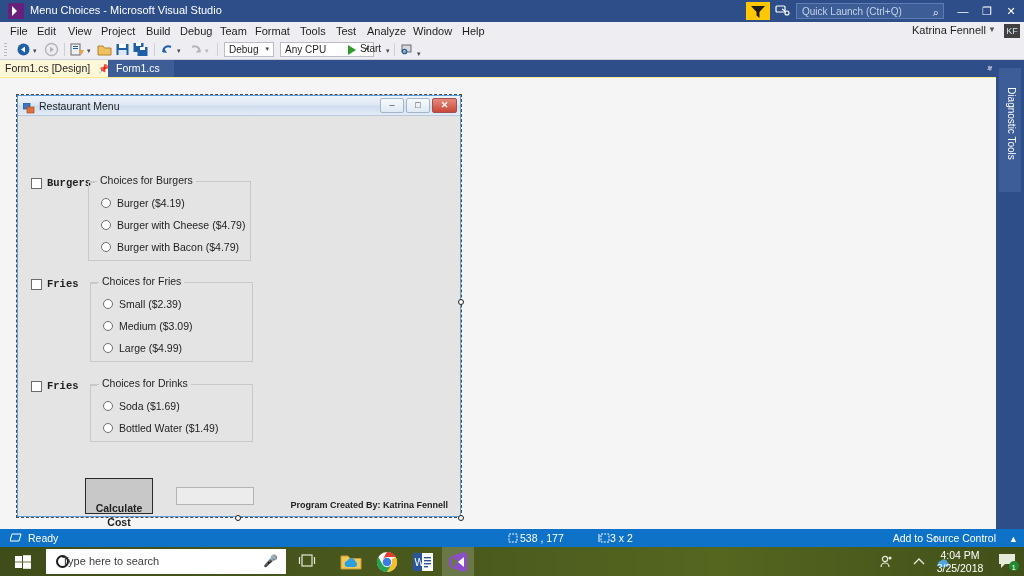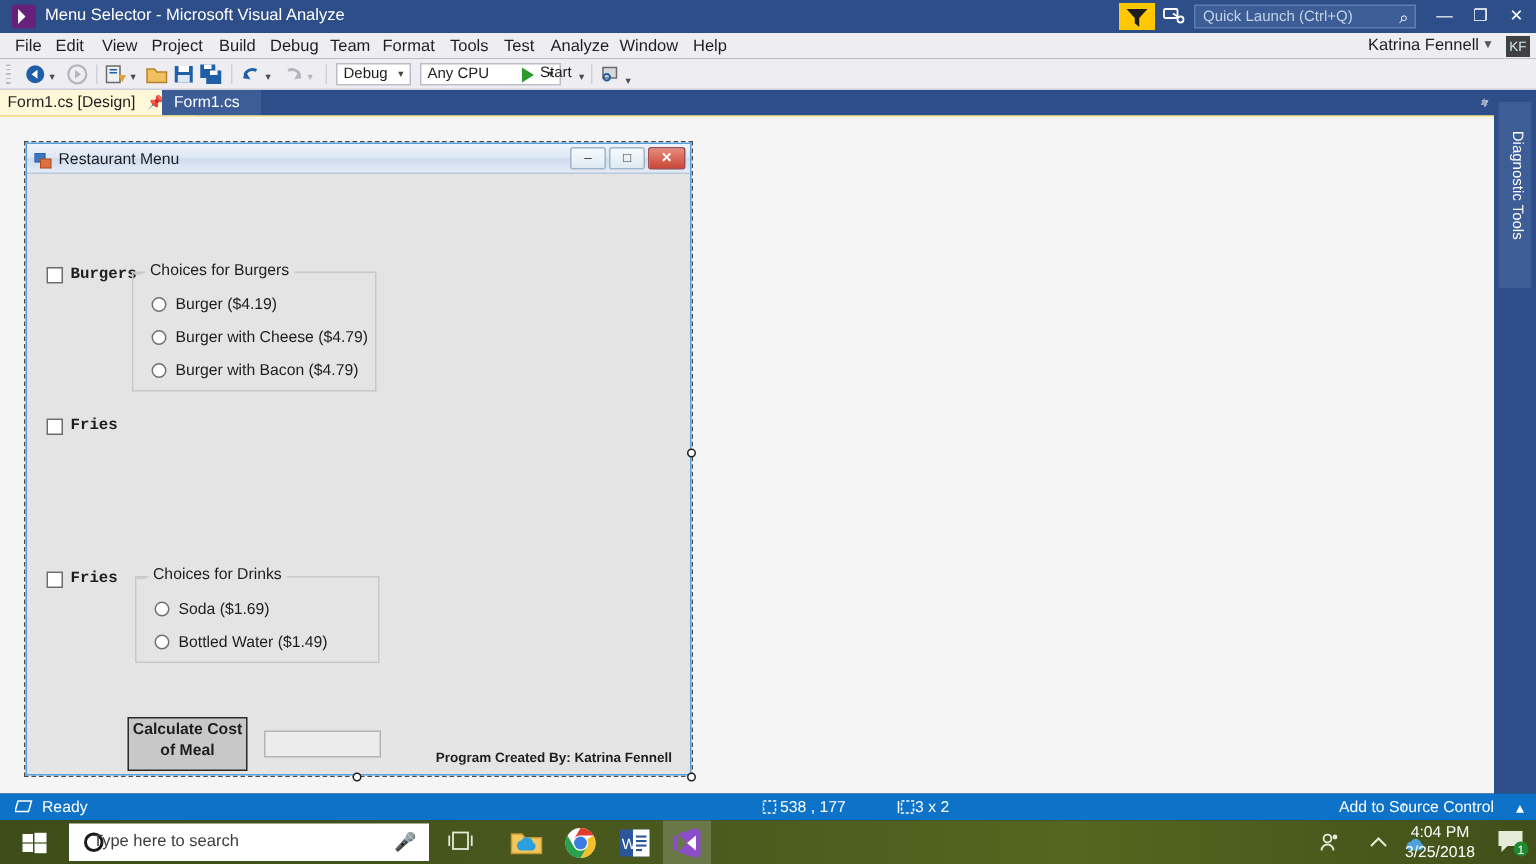--- a/index.html
+++ b/index.html
@@ -230,24 +230,24 @@
   .radio-dot{
     position:absolute; left:0; top:1px; width:10px; height:10px;
     border:1px solid #707070; border-radius:50%; background:#ffffff;
   }
   .radio-text{
     position:absolute; left:16px; top:0; font-size:10.5px; color:#1e1e1e;
     white-space:nowrap;
   }
 
   .calcbtn{
-    position:absolute; left:67px; top:362px; width:80px; height:36px;
+    position:absolute; left:67px; top:362px; width:68px; height:36px;
     background:#c8c8c8; border:1px solid #2a2a2a;
     font-size:10.5px; font-weight:bold; color:#1e1e1e;
-    text-align:center; line-height:14px; padding-top:0;
+    text-align:center; line-height:14px; padding-top:22px;
   }
   .resultbox{
     position:absolute; left:158px; top:371px; width:78px; height:18px;
     background:#ececec; border:1px solid #b4b4b4;
   }
   .credit{
     position:absolute; right:12px; bottom:6px; font-size:9px;
     font-weight:bold; color:#1e1e1e; white-space:nowrap;
   }
 
@@ -300,21 +300,21 @@
     text-align:center; color:#ffffff; font-size:10.5px; line-height:13px;
   }
 </style>
 </head>
 <body>
 
 <div id="app">
 
   <div class="vs-titlebar">
     <div class="vs-logo"></div>
-    <div class="vs-title">Menu Selector - Microsoft Visual Analyze</div>
+    <div class="vs-title">Menu Choices - Microsoft Visual Studio</div>
 
     <div class="qlaunch-filter">
       <svg width="14" height="12" viewBox="0 0 14 12">
           <polygon points="0,0 14,0 8.5,6 8.5,12 5.5,9.5 5.5,6" fill="#1e1e1e"></polygon>
         </svg>
     </div>
     <div class="qlaunch-feedback">
       <svg width="18" height="16" viewBox="0 0 18 16">
         <rect x="2" y="3" width="9" height="6" rx="1" fill="none" stroke="#ffffff" stroke-width="1.2"></rect>
         <circle cx="13" cy="10" r="2" fill="none" stroke="#ffffff" stroke-width="1.2"></circle>
@@ -500,20 +500,36 @@
             <span class="radio-text">Burger with Cheese ($4.79)</span>
           </div>
           <div class="radio-row" style="top:60px;">
             <span class="radio-dot"></span>
             <span class="radio-text">Burger with Bacon ($4.79)</span>
           </div>
         </div>
 
         <div class="cat-check" style="left:13px; top:163px;"></div>
         <div class="cat-label" style="left:29px; top:162px;">Fries</div>
+        <div class="gbox" style="left:72px; top:166px; width:163px; height:80px;">
+          <div class="gbox-top" style="border-top:1px solid #c8c8c8;"></div>
+          <div class="gbox-legend">Choices for Fries</div>
+          <div class="radio-row" style="top:16px;">
+            <span class="radio-dot"></span>
+            <span class="radio-text">Small ($2.39)</span>
+          </div>
+          <div class="radio-row" style="top:38px;">
+            <span class="radio-dot"></span>
+            <span class="radio-text">Medium ($3.09)</span>
+          </div>
+          <div class="radio-row" style="top:60px;">
+            <span class="radio-dot"></span>
+            <span class="radio-text">Large ($4.99)</span>
+          </div>
+        </div>
 
         <div class="cat-check" style="left:13px; top:265px;"></div>
         <div class="cat-label" style="left:29px; top:264px;">Fries</div>
         <div class="gbox" style="left:72px; top:268px; width:163px; height:58px;">
           <div class="gbox-top" style="border-top:1px solid #c8c8c8;"></div>
           <div class="gbox-legend">Choices for Drinks</div>
           <div class="radio-row" style="top:16px;">
             <span class="radio-dot"></span>
             <span class="radio-text">Soda ($1.69)</span>
           </div>

